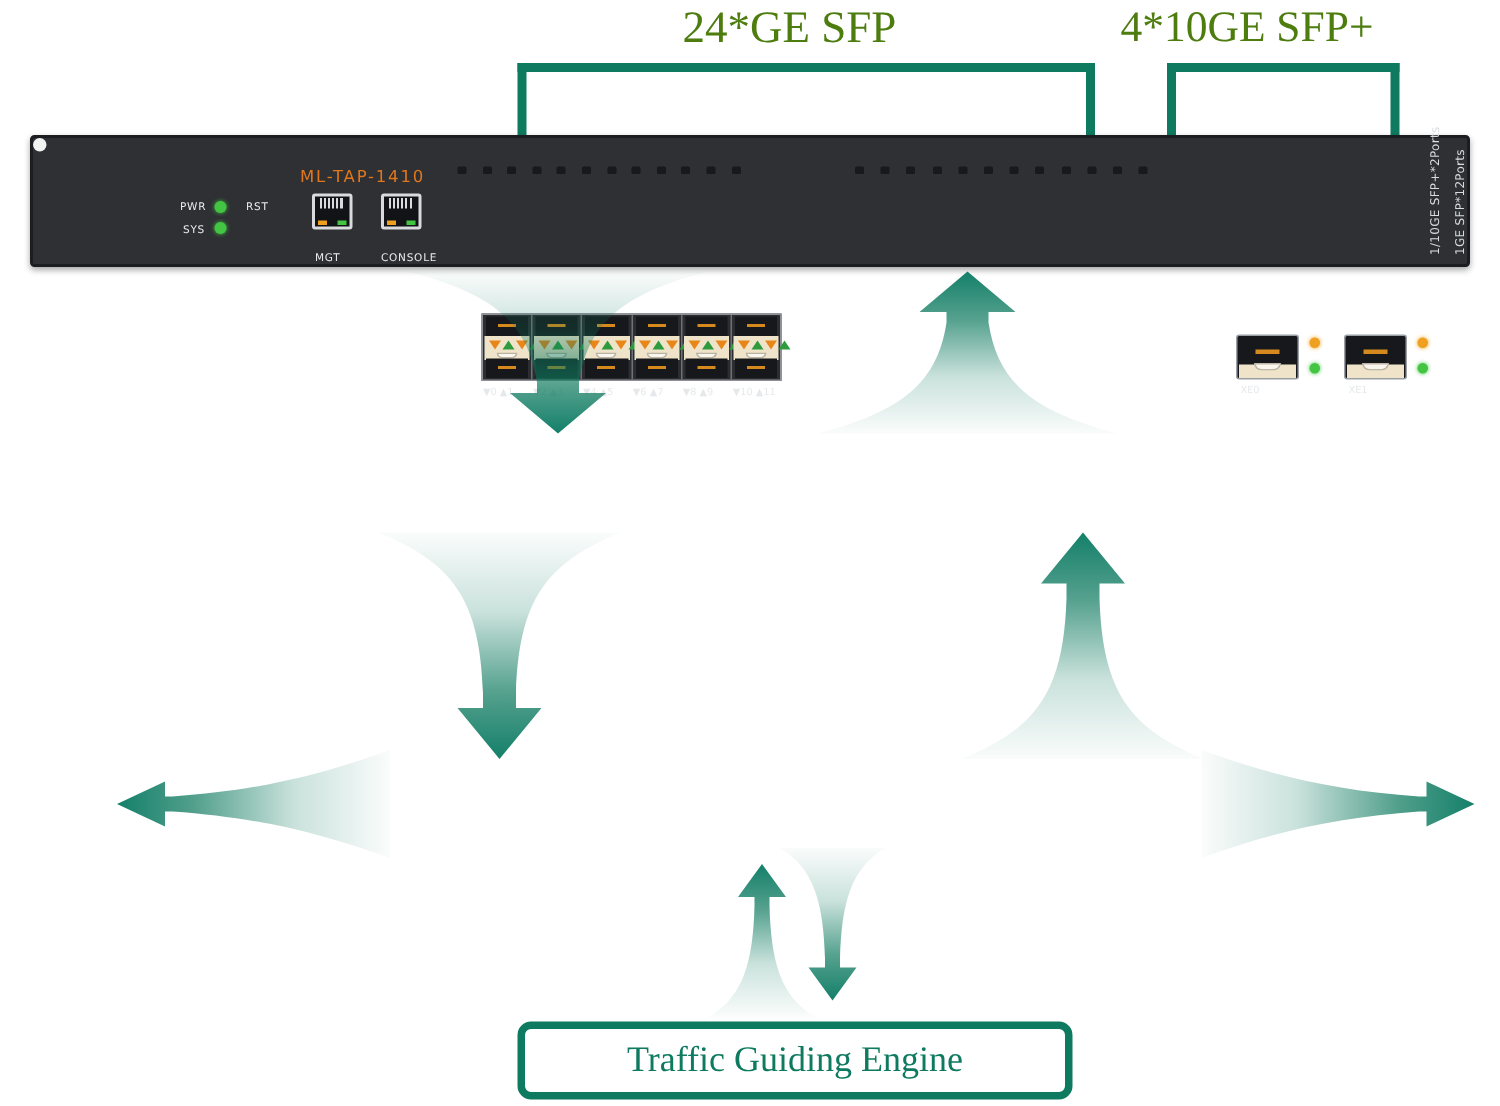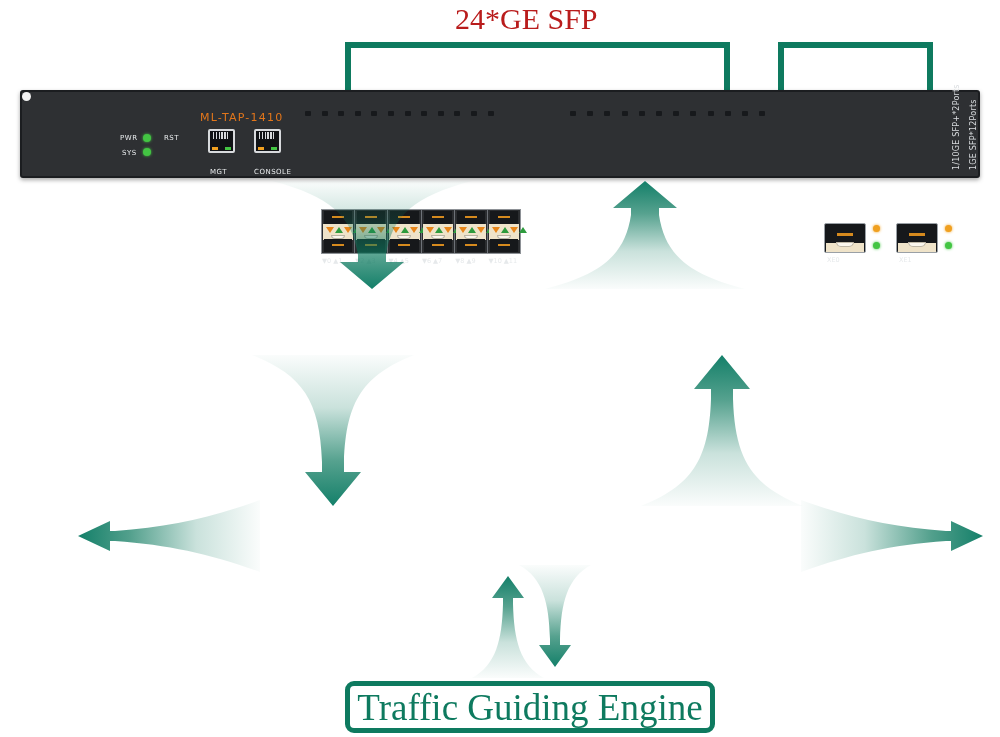--- a/index.html
+++ b/index.html
@@ -8,21 +8,21 @@
     background:#ffffff;
     font-family:"Liberation Serif", serif;
     overflow:hidden;
     position:relative;
   }
   #stage{position:absolute;left:0;top:0;width:1000px;height:737px;}
 
   
   .bracket-label{
     position:absolute;
-    color:#b91c1c;
+    color:#4d7c0f;
     font-family:"Liberation Serif", serif;
     white-space:nowrap;
     line-height:1;
   }
   #lbl-ge{left:455px;top:4px;font-size:30px;}
   #lbl-xge{left:747px;top:4px;font-size:29px;}
 
   .bracket{
     position:absolute;
     border-left:6px solid #0E7A5F;
@@ -173,31 +173,32 @@
     border-radius:9px;
     background:#ffffff;
     box-sizing:border-box;
     display:flex;align-items:center;justify-content:center;
     color:#0E7A5F;
     font-family:"Liberation Serif", serif;
     white-space:nowrap;
   }
   #box-tcam{left:5px;top:290px;width:955px;height:62px;font-size:33px;}
   #box-bus{left:263px;top:510px;width:535px;height:52px;font-size:28px;}
-  #box-tge{left:345px;top:681px;width:370px;height:52px;font-size:37px;}
+  #box-tge{left:345px;top:681px;width:370px;height:52px;font-size:24px;}
 
   
   #arrows{position:absolute;left:0;top:0;width:1000px;height:737px;pointer-events:none;}
 </style>
 </head>
 <body>
 
 <div id="stage">
 
   <div class="bracket-label" id="lbl-ge">24*GE SFP</div>
+  <div class="bracket-label" id="lbl-xge">4*10GE SFP+</div>
 
   <div class="bracket" id="br-ge"></div>
   <div class="bracket" id="br-xge"></div>
 
   <div id="device">
     <div id="device-inner">
 
 
       <div id="model">ML-TAP-1410</div>
 

